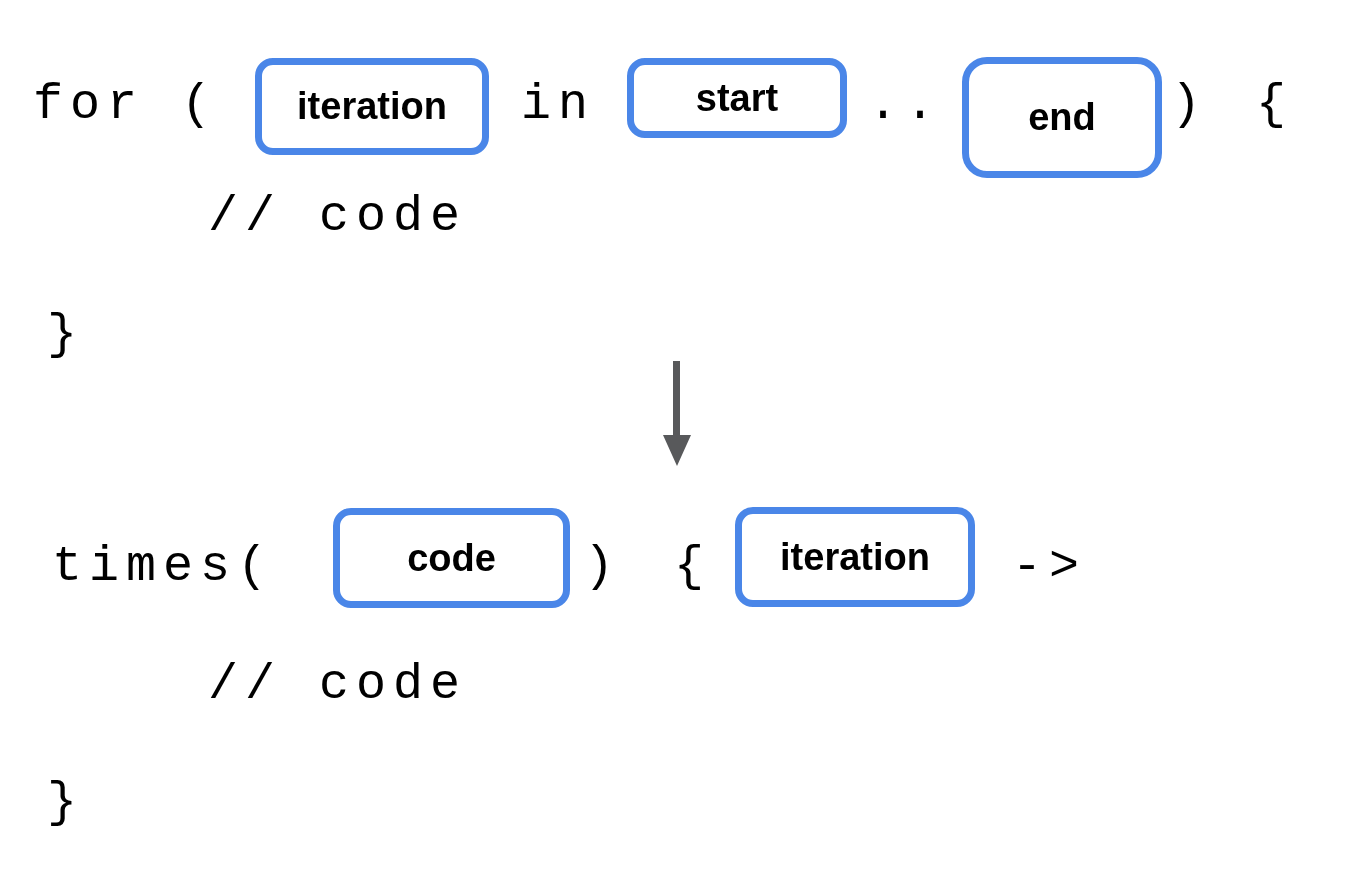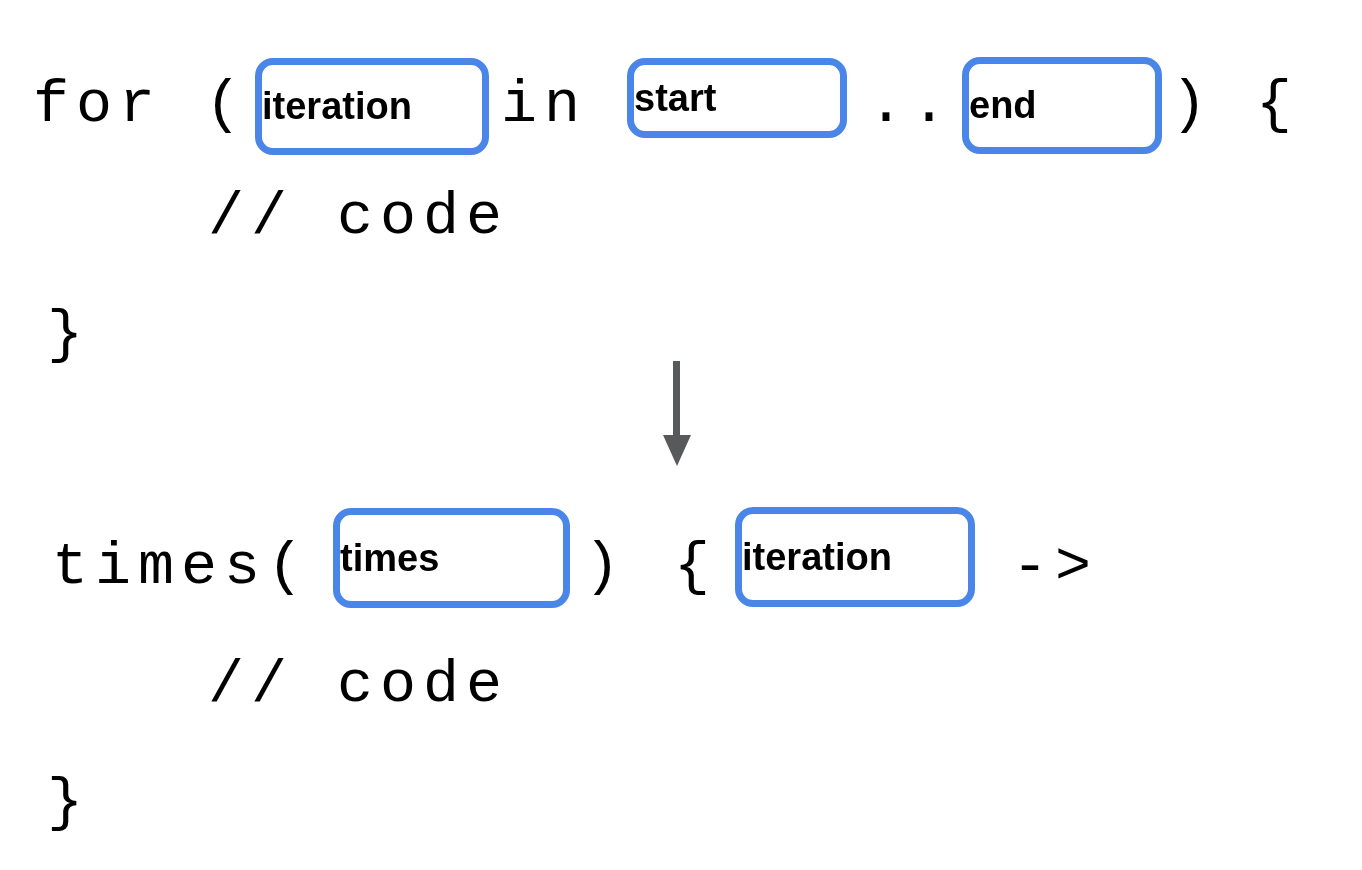--- a/index.html
+++ b/index.html
@@ -13,34 +13,35 @@
   #canvas {
     position: relative;
     width: 1362px;
     height: 870px;
     background: var(--background);
     overflow: hidden;
   }
   .mono {
     position: absolute;
     font-family: "Liberation Mono", monospace;
-    font-size: 60px;
+    font-size: 50px;
     line-height: 50px;
     letter-spacing: 7px;
     white-space: pre;
     color: var(--text);
     font-weight: 400;
   }
   .slot {
     position: absolute;
     border: 7px solid var(--box-border);
     border-radius: 18px;
     background: var(--background);
     display: flex;
     align-items: center;
+    justify-content: center;
     font-family: "Liberation Sans", sans-serif;
     font-weight: bold;
     font-size: 38px;
     color: var(--text);
   }
   .arrow-svg {
     position: absolute;
     left: 655px;
     top: 361px;
     color: var(--arrow);
@@ -51,50 +52,50 @@
 
 <div id="canvas">
 
   <div>
     <span class="mono" style="left:33px;  top:80px;">for (</span>
 
     <div class="slot" style="left:255px; top:58px; width:234px; height:97px;">
       <span>iteration</span>
     </div>
 
-    <span class="mono" style="left:501px; top:80px;">in</span>
+    <span class="mono" style="left:521px; top:80px;">in</span>
 
     <div class="slot" style="left:627px; top:58px; width:220px; height:80px;">
       <span>start</span>
     </div>
 
     <span class="mono" style="left:868px; top:80px;">..</span>
 
-    <div class="slot" style="left:962px; top:57px; width:200px; height:97px;">
+    <div class="slot" style="left:962px; top:57px; width:200px; height:121px;border-radius:25px;">
       <span>end</span>
     </div>
 
     <span class="mono" style="left:1171px; top:80px;">)</span>
 
     <span class="mono" style="left:1256px; top:80px;">{</span>
 
     <span class="mono" style="left:208px; top:192px;">// code</span>
 
     <span class="mono" style="left:47px; top:310px;">}</span>
   </div>
 
   <svg class="arrow-svg" width="44" height="106" viewBox="0 0 44 106" aria-hidden="true">
     <polygon fill="currentColor" points="18,0 25,0 25,74 36,74 22,105 8,74 18,74"></polygon>
   </svg>
 
   <div>
     <span class="mono" style="left:52px; top:542px;">times(</span>
 
     <div class="slot" style="left:333px; top:508px; width:237px; height:100px;">
-      <span>times</span>
+      <span>code</span>
     </div>
 
     <span class="mono" style="left:584px; top:542px;">)</span>
 
     <span class="mono" style="left:674px; top:542px;">{</span>
 
     <div class="slot" style="left:735px; top:507px; width:240px; height:100px;">
       <span>iteration</span>
     </div>
 

